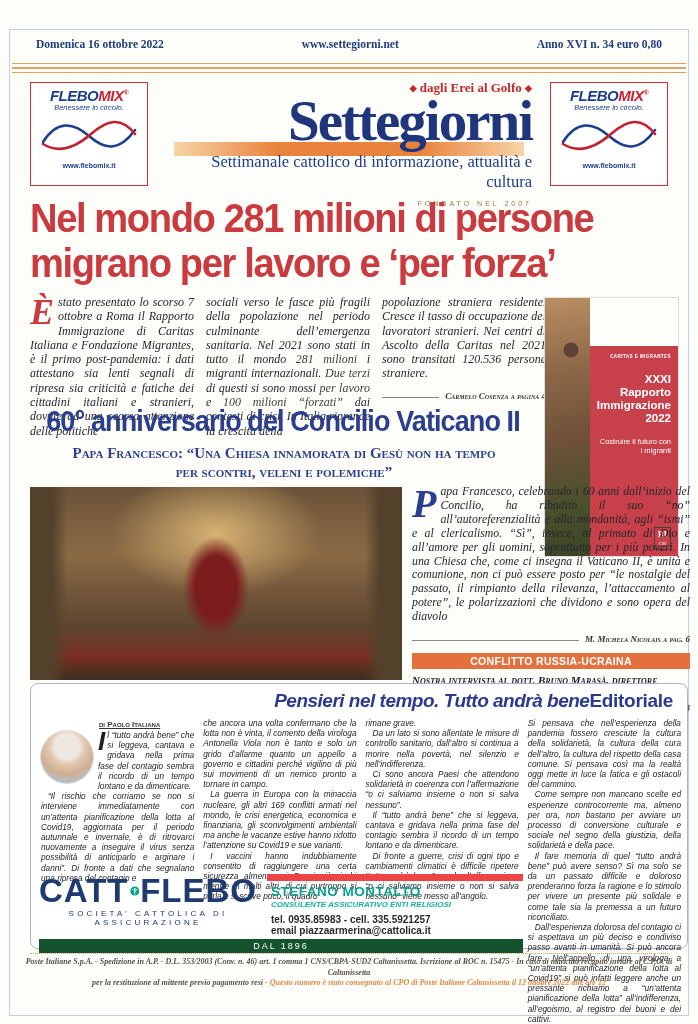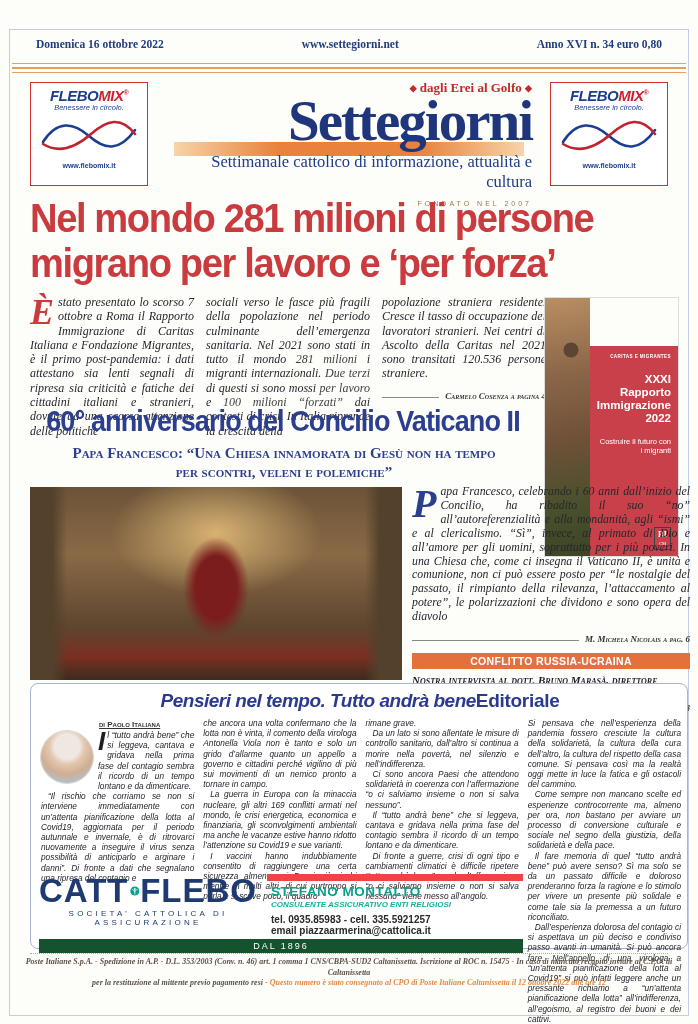--- a/index.html
+++ b/index.html
@@ -73,21 +73,21 @@
   .council-body{font:italic 11.8px/13.9px "Liberation Serif",serif;color:#26262e;text-align:justify;}
   .dropcap-blue{float:left;font:italic bold 40px/34px "Liberation Serif",serif;color:#2c3f8f;margin:2px 4px 0 0;}
   .banner{margin-top:9px;background:#e4713d;color:#fff;text-align:center;
           font:bold 10.5px/16px "Liberation Sans",sans-serif;letter-spacing:0.3px;}
   .conflict-txt{margin-top:5px;font:italic bold 11px/13.5px "Liberation Serif",serif;font-variant:small-caps;color:#1c1c26;}
   .byline.tight{margin-top:2px;}
 
   
   .edbox{position:absolute;top:683px;left:30px;width:658px;height:266px;border:1px solid #a9b4cc;border-radius:8px;
          box-sizing:border-box;background:#fff;}
-  .edhead{display:flex;justify-content:center;align-items:baseline;padding:6px 14px 2px 16px;}
+  .edhead{display:flex;justify-content:flex-end;align-items:baseline;padding:6px 14px 2px 16px;}
   .edtitle{font:italic bold 19px "Liberation Sans",sans-serif;color:#2b3a8e;letter-spacing:-0.5px;}
   .edlabel{font:600 19px "Liberation Sans",sans-serif;color:#2b3a8e;letter-spacing:-0.3px;}
   .edcols{position:absolute;top:34px;left:10px;right:6px;display:grid;grid-template-columns:repeat(4,1fr);gap:9px;}
   .edcol{font:italic 8.3px/10.2px "Liberation Sans",sans-serif;color:#1d1d26;text-align:justify;}
   .edcol p{margin:0;text-indent:7px;}
   .edcol p.flush{text-indent:0;}
   .edbyline{font:bold 8px "Liberation Sans",sans-serif;font-variant:small-caps;color:#333;
             text-decoration:underline;margin:2px 0 1px 58px;font-style:normal;}
   .authpic{float:left;width:52px;height:52px;border-radius:50%;margin:1px 5px 2px 0;
            background:radial-gradient(circle at 50% 30%,#efe7e2 0 28%,#e2c7ae 40%,#cfae93 62%,#b8bcc2 78%,#a8adb5 100%);

